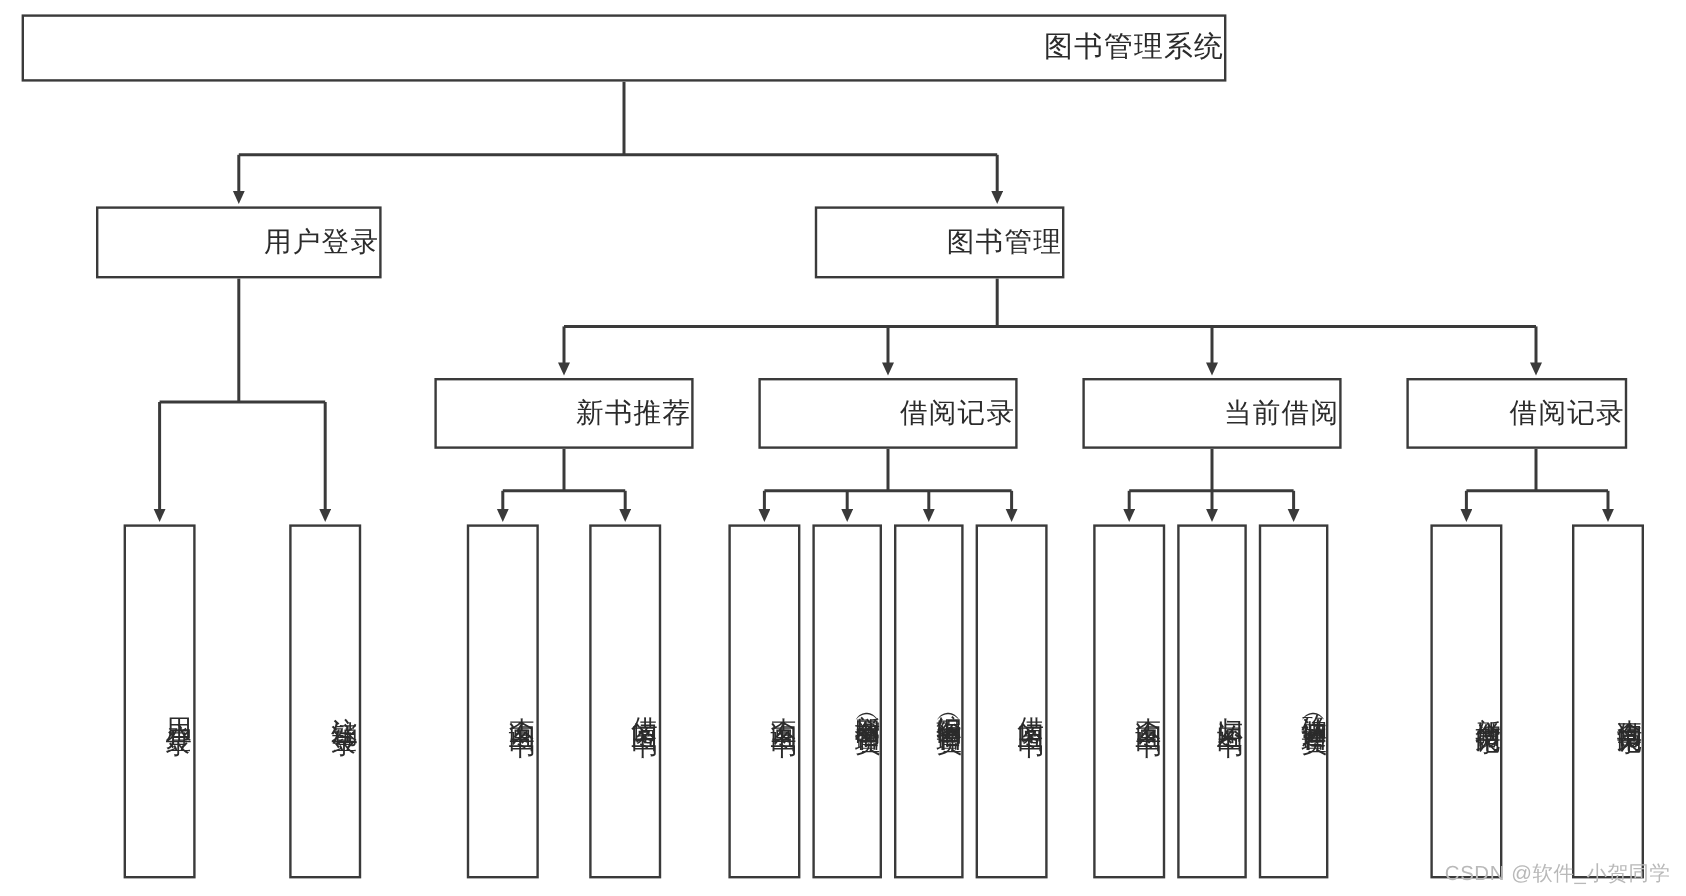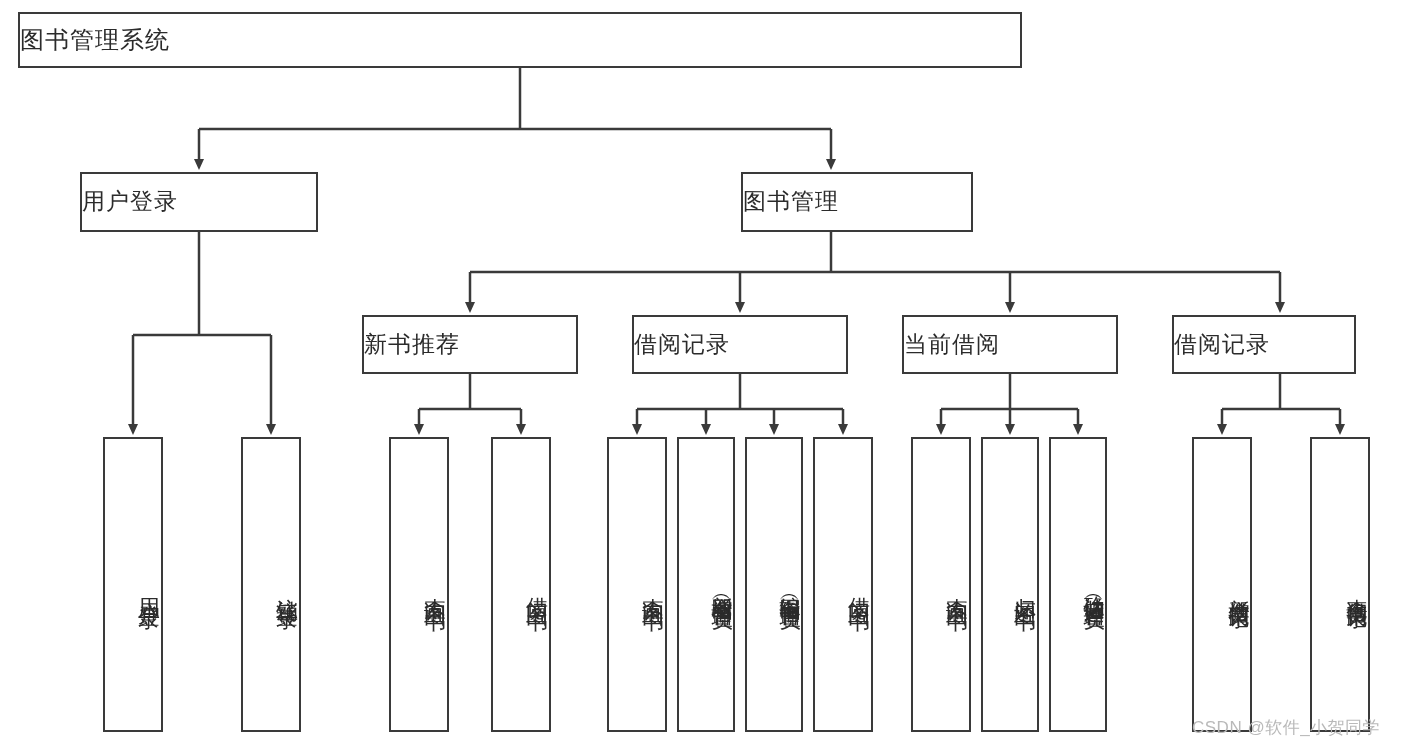--- a/index.html
+++ b/index.html
@@ -25,21 +25,21 @@
     height: 747px;
     pointer-events: none;
   }
   .node {
     position: absolute;
     box-sizing: border-box;
     border: 2.5px solid #3a3a3a;
     background: #ffffff;
     display: flex;
     align-items: center;
-    justify-content: flex-start;
+    justify-content: flex-end;
     color: #2b2b2b;
   }
   .node.horiz {
     font-size: 23px;
     letter-spacing: 1px;
     line-height: 1.2;
   }
   .node.root {
     font-size: 24px;
   }
@@ -58,20 +58,21 @@
     font-size: 21px;
     letter-spacing: 2px;
   }
   .watermark {
     position: absolute;
     font-size: 17px;
     color: #b9b9b9;
     letter-spacing: 0.5px;
     white-space: nowrap;
     user-select: none;
+    padding-left: 12px;
   }
 </style>
 </head>
 <body>
 
 <div id="canvas">
 
   <svg id="wires" viewBox="0 0 1405 747">
     <defs>
       <marker id="arrow" markerWidth="12" markerHeight="12" refX="1" refY="5" orient="auto" markerUnits="userSpaceOnUse">
@@ -122,21 +123,21 @@
     </g>
   </svg>
 
   <div class="node horiz root" style="left:18px; top:12px; width:1004px; height:56px;">
     <span>图书管理系统</span>
   </div>
 
   <div class="node horiz" style="left:80px; top:172px; width:238px; height:60px;">
     <span>用户登录</span>
   </div>
-  <div class="node horiz" style="left:741px; top:172px; width:232px; height:60px;">
+  <div class="node horiz" style="left:679px; top:172px; width:208px; height:60px;">
     <span>图书管理</span>
   </div>
 
   <div class="node horiz" style="left:362px; top:315px; width:216px; height:59px;">
     <span>新书推荐</span>
   </div>
   <div class="node horiz" style="left:632px; top:315px; width:216px; height:59px;">
     <span>借阅记录</span>
   </div>
   <div class="node horiz" style="left:902px; top:315px; width:216px; height:59px;">

